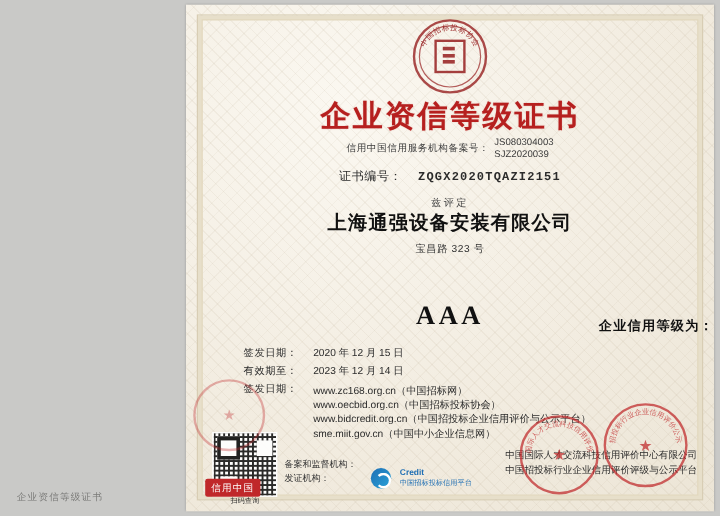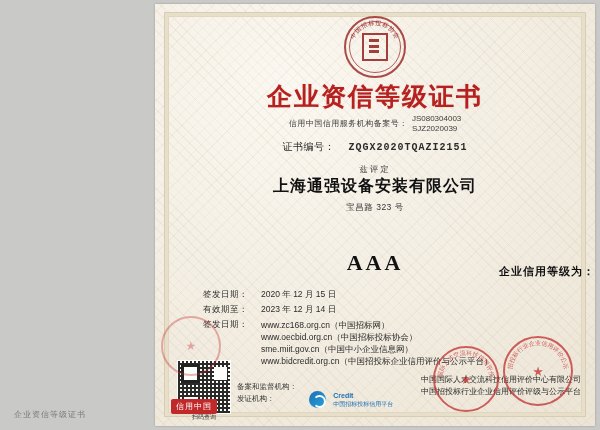--- a/index.html
+++ b/index.html
@@ -248,22 +248,22 @@
       </div>
       <div class="row">
         <div class="k">有效期至：</div>
         <div class="v">2023 年 12 月 14 日</div>
       </div>
       <div class="row">
         <div class="k">签发日期：</div>
         <div class="v links">
           <div class="u">www.zc168.org.cn（中国招标网）</div>
           <div class="u">www.oecbid.org.cn（中国招标投标协会）</div>
+          <div class="u">www.bidcredit.org.cn（中国招投标企业信用评价与公示平台）</div>
           <div class="u">sme.miit.gov.cn（中国中小企业信息网）</div>
-          <div class="u">www.bidcredit.org.cn（中国招投标企业信用评价与公示平台）</div>
         </div>
       </div>
     </div>
 
     <div class="bottom">
 
       <div class="qr"></div>
 
       <div class="b-labels">
         <div class="l1">备案和监督机构：</div>

